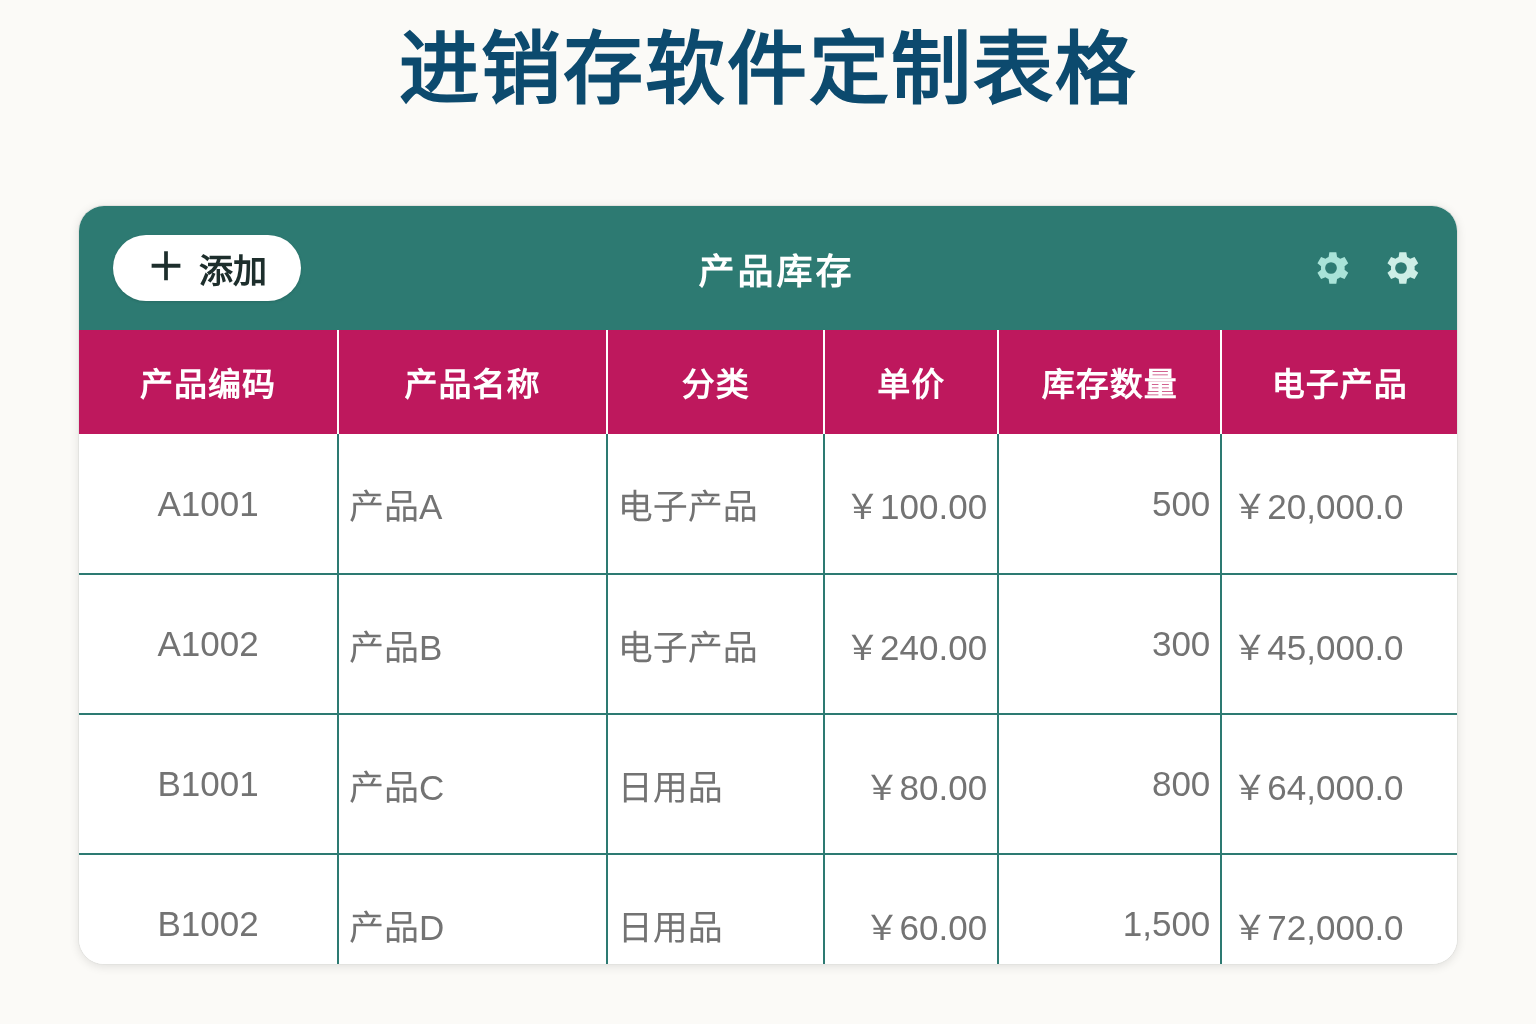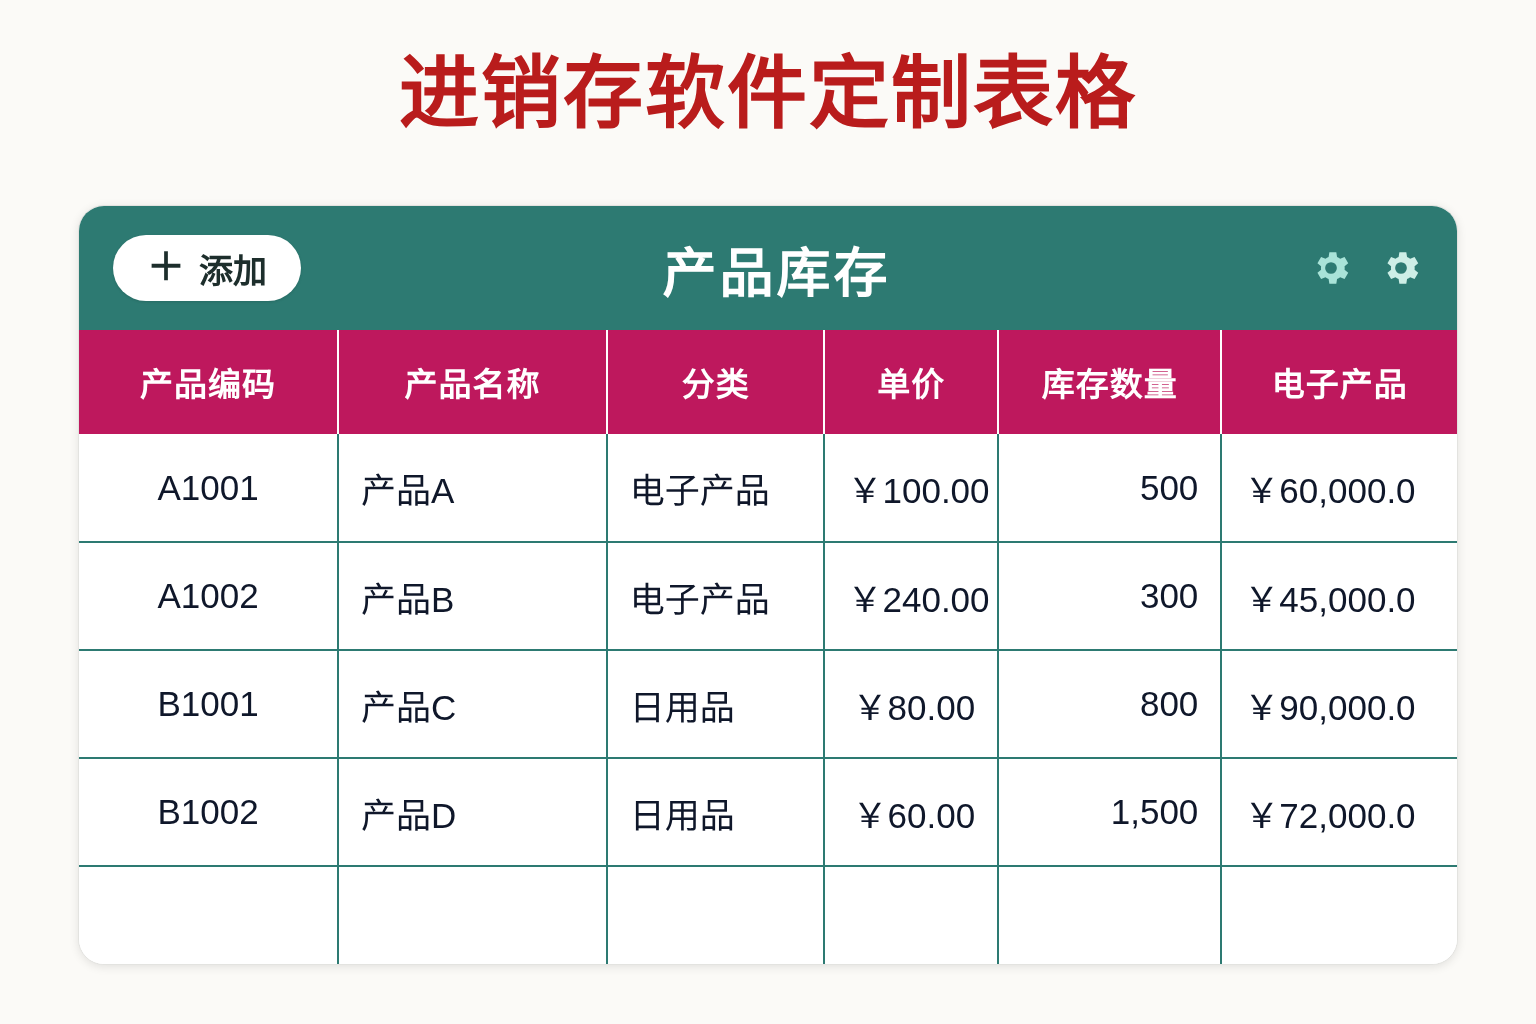--- a/index.html
+++ b/index.html
@@ -16,24 +16,24 @@
   .page {
     position: relative;
     width: 1536px;
     height: 1024px;
     box-sizing: border-box;
   }
   .page-title {
     text-align: center;
     font-size: 80px;
     font-weight: 700;
-    color: #b91c1c;
+    color: #0c4a6e;
     letter-spacing: 2px;
     margin: 0;
-    padding-top: 48px;
+    padding-top: 24px;
     line-height: 1.15;
   }
   .card {
     position: absolute;
     left: 78px;
     top: 205px;
     width: 1380px;
     height: 760px;
     background: #ffffff;
     border-radius: 26px;
@@ -73,21 +73,21 @@
     font-weight: 700;
     line-height: 1;
     display: inline-block;
     transform: translateY(-1px);
   }
   .header-title {
     position: absolute;
     left: 0;
     right: 0;
     text-align: center;
-    font-size: 54px;
+    font-size: 36px;
     font-weight: 700;
     color: #ffffff;
     letter-spacing: 3px;
     pointer-events: none;
     margin-left: 17px;
   }
   .header-icons {
     margin-left: auto;
     display: flex;
     align-items: center;
@@ -113,26 +113,26 @@
     color: #ffffff;
     font-size: 33px;
     font-weight: 700;
     height: 102px;
     border-right: 2px solid #ffffff;
     letter-spacing: 1px;
   }
   thead th:last-child { border-right: none; }
 
   tbody td {
-    height: 108px;
+    height: 140px;
     font-size: 35px;
-    color: #0f172a;
+    color: #737373;
     border-right: 2px solid #2d7a72;
     border-bottom: 2px solid #2d7a72;
-    padding: 0 22px;
+    padding: 0 10px;
     box-sizing: border-box;
     background: #ffffff;
     font-weight: 400;
     white-space: nowrap;
     overflow: hidden;
   }
   tbody td:last-child { border-right: none; }
   tbody tr:last-child td { border-bottom: none; }
 
   .c-code   { text-align: center; }
@@ -195,37 +195,37 @@
           <th>电子产品</th>
         </tr>
       </thead>
       <tbody>
         <tr>
           <td class="c-code">A1001</td>
           <td class="c-name">产品A</td>
           <td class="c-cat">电子产品</td>
           <td class="c-price">￥100.00</td>
           <td class="c-qty">500</td>
-          <td class="c-amount">￥60,000.0</td>
+          <td class="c-amount">￥20,000.0</td>
         </tr>
         <tr>
           <td class="c-code">A1002</td>
           <td class="c-name">产品B</td>
           <td class="c-cat">电子产品</td>
           <td class="c-price">￥240.00</td>
           <td class="c-qty">300</td>
           <td class="c-amount">￥45,000.0</td>
         </tr>
         <tr>
           <td class="c-code">B1001</td>
           <td class="c-name">产品C</td>
           <td class="c-cat">日用品</td>
           <td class="c-price">￥80.00</td>
           <td class="c-qty">800</td>
-          <td class="c-amount">￥90,000.0</td>
+          <td class="c-amount">￥64,000.0</td>
         </tr>
         <tr>
           <td class="c-code">B1002</td>
           <td class="c-name">产品D</td>
           <td class="c-cat">日用品</td>
           <td class="c-price">￥60.00</td>
           <td class="c-qty">1,500</td>
           <td class="c-amount">￥72,000.0</td>
         </tr>
         <tr>

